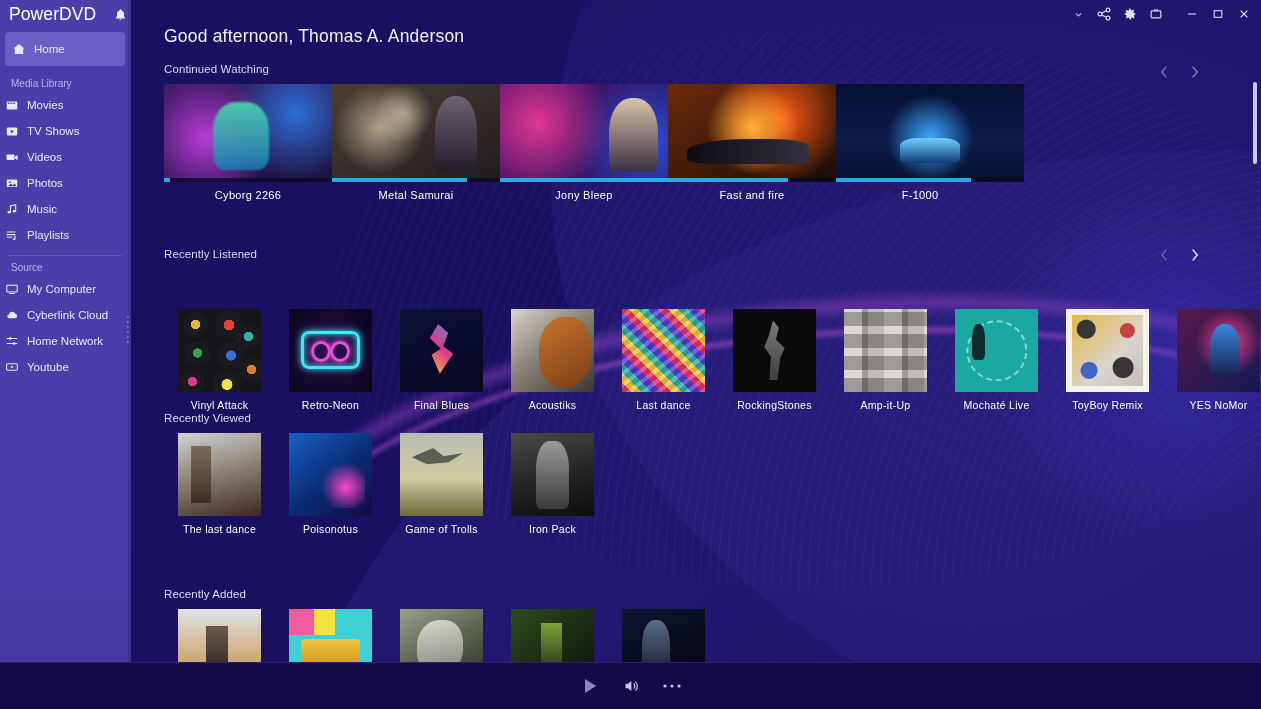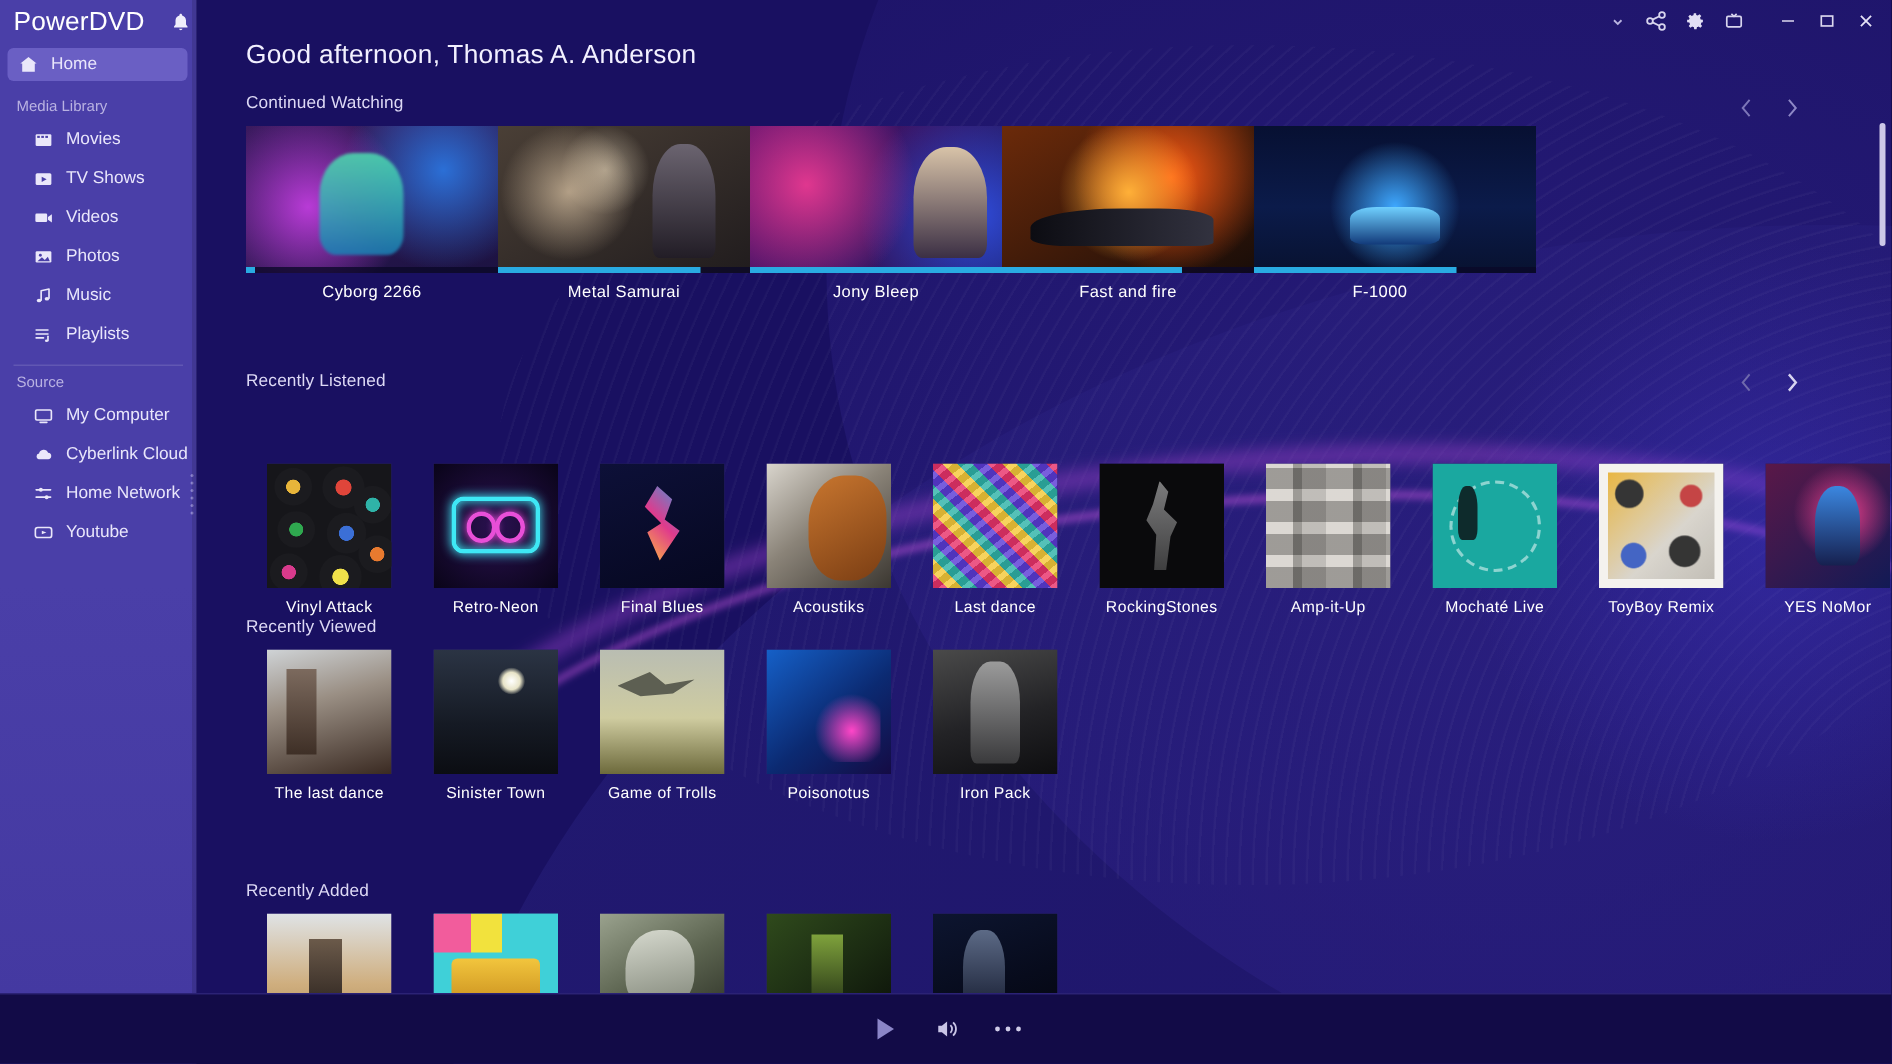--- a/index.html
+++ b/index.html
@@ -23,28 +23,28 @@
   }
   .brand-name {
     font-size: 17.5px; color: #ffffff; letter-spacing: .1px; font-weight: 400;
     white-space: nowrap;
   }
   .bell { width: 13px; height: 14px; position: relative; flex: 0 0 auto; margin-top: 1px; }
   .bell svg { display: block; }
 
   .nav-item {
     height: 26px; display: flex; align-items: center; gap: 8px;
-    padding-left: 21px; color: #e9e6fb; font-size: 11.5px; cursor: pointer;
+    padding-left: 4px; color: #e9e6fb; font-size: 11.5px; cursor: pointer;
     position: relative;
   }
   .nav-item .ic { width: 15px; height: 15px; flex: 0 0 15px; display: flex; align-items: center; justify-content: center; }
   .nav-item .ic svg { display: block; }
   .nav-item.active {
     margin: 0 6px 12px 5px; padding-left: 6px; border-radius: 4px;
-    background: #6a5fc4; height: 22px;
+    background: #6a5fc4; height: 34px;
   }
   .nav-group-label {
     color: #b9b2e2; font-size: 10px; padding-left: 11px; margin-top: 11px; margin-bottom: 3px;
   }
   .nav-divider { height: 1px; background: rgba(255,255,255,.13); margin: 7px 9px 0 9px; }
   #sb-list { margin-top: 4px; }
   .sb-sep-source { margin-top: 6px; }
 
   
   #sb-handle {
@@ -550,35 +550,29 @@
         <div class="sec-title">Recently Viewed</div>
         <div class="row" id="row-viewed">
             <div class="tile">
               <div class="tile-thumb">
                 <div class="art art-lastminute"></div>
               </div>
               <div class="tile-caption">The last dance</div>
             </div>
             <div class="tile">
               <div class="tile-thumb">
-                <div class="art art-sinister"></div>
-              </div>
-              <div class="tile-caption">Sinister Town</div>
+                <div class="art art-poison"></div>
+              </div>
+              <div class="tile-caption">Poisonotus</div>
             </div>
             <div class="tile">
               <div class="tile-thumb">
                 <div class="art art-trolls"></div>
               </div>
               <div class="tile-caption">Game of Trolls</div>
-            </div>
-            <div class="tile">
-              <div class="tile-thumb">
-                <div class="art art-poison"></div>
-              </div>
-              <div class="tile-caption">Poisonotus</div>
             </div>
             <div class="tile">
               <div class="tile-thumb">
                 <div class="art art-ironpack"></div>
               </div>
               <div class="tile-caption">Iron Pack</div>
             </div>
           </div>
       </div>
 

